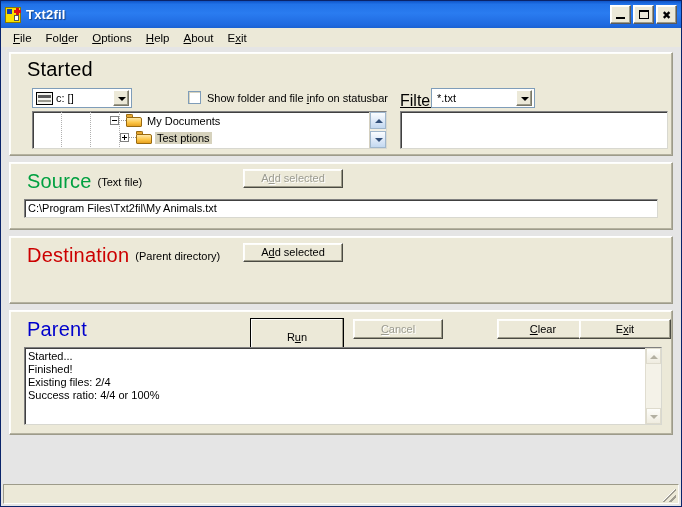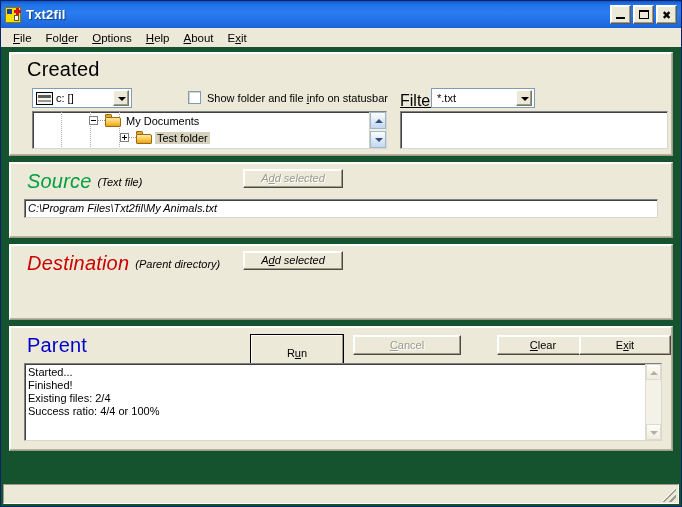--- a/index.html
+++ b/index.html
@@ -10,21 +10,21 @@
   body {
     font-family: "Liberation Sans", sans-serif;
     font-size: 11px;
     -webkit-font-smoothing: none;
   }
   .window {
     position: relative;
     width: 682px;
     height: 507px;
     box-sizing: border-box;
-    background: #14532d;
+    background: #e5e5e5;
     border: 1px solid #0a246a;
     overflow: hidden;
   }
 
   
   .titlebar {
     height: 27px;
     background: linear-gradient(to bottom, #0f55c8 0%, #2172e8 12%, #2a7cf0 45%, #1f6ae0 88%, #1a62d2 100%);
     display: flex;
     align-items: center;
@@ -348,21 +348,21 @@
     width: 268px; height: 38px;
     background: #ffffff;
     border: 1px solid #808080;
     border-right-color: #d8d8d0;
     border-bottom-color: #d8d8d0;
     box-shadow: inset 1px 1px 0 #404040;
     box-sizing: border-box;
   }
 
   
-  #source-panel, #dest-panel { height: 76px; font-style: italic; }
+  #source-panel, #dest-panel { height: 68px; }
   .sd-head {
     position: absolute;
     left: 17px; top: 8px;
     display: flex;
     align-items: baseline;
   }
   .pathfield {
     position: absolute;
     left: 14px; top: 36px;
     right: 14px;
@@ -410,21 +410,21 @@
   }
   .btn u { text-decoration: underline; }
 
   #src-add-btn { position: absolute; left: 233px; top: 6px; width: 100px; height: 19px; }
   #dst-add-btn { position: absolute; left: 233px; top: 6px; width: 100px; height: 19px; }
 
   
   #report-panel { height: 125px; }
   .rep-head { position: absolute; left: 17px; top: 8px; }
   #run-btn    { position: absolute; left: 240px; top: 7px; width: 94px; height: 38px; }
-  #cancel-btn { position: absolute; left: 343px; top: 8px; width: 108px; height: 20px; }
+  #cancel-btn { position: absolute; left: 343px; top: 8px; width: 90px; height: 20px; }
   #clear-btn  { position: absolute; left: 487px; top: 8px; width: 92px; height: 20px; }
   #exit-btn   { position: absolute; left: 569px; top: 8px; width: 92px; height: 20px; }
 
   .reportbox {
     position: absolute;
     left: 14px; top: 36px;
     width: 638px; height: 78px;
     background: #ffffff;
     border: 1px solid #808080;
     border-right-color: #d8d8d0;
@@ -527,21 +527,21 @@
   <div class="menubar">
     <div class="menu-item"><u>F</u>ile</div>
     <div class="menu-item">Fol<u>d</u>er</div>
     <div class="menu-item"><u>O</u>ptions</div>
     <div class="menu-item"><u>H</u>elp</div>
     <div class="menu-item"><u>A</u>bout</div>
     <div class="menu-item">E<u>x</u>it</div>
   </div>
 
   <div class="panel" id="select-panel">
-    <div class="sect-title select-head">Created</div>
+    <div class="sect-title select-head">Started</div>
 
     <div class="combo" id="drive-combo">
       <span class="drive-icon"></span>
       <span class="txt">c: []</span>
       <span class="arrow"></span>
     </div>
 
     <label class="checkrow">
       <span class="checkbox"></span>
       <span>Show folder and file <u>i</u>nfo on statusbar</span>
@@ -553,37 +553,37 @@
       <span class="arrow"></span>
     </div>
 
     <div class="treebox">
       <div class="tree-area">
         <div class="tree-guides">
           <i style="left:28px"></i>
             <i style="left:57px"></i>
             <i style="left:86px"></i>
         </div>
-        <div class="tree-row" style="padding-left:56px">
+        <div class="tree-row" style="padding-left:77px">
           <span class="expander"></span>
           <span class="dashline"></span>
           <span class="folder-icon">
               <i class="tab"></i>
               <i class="body"></i>
             </span>
           <span class="node-label">My Documents</span>
         </div>
         <div class="tree-row" style="padding-left:87px">
           <span class="expander plus"></span>
           <span class="dashline"></span>
           <span class="folder-icon">
               <i class="tab"></i>
               <i class="body"></i>
             </span>
-          <span class="node-label selected">Test folder</span>
+          <span class="node-label selected">Test ptions</span>
         </div>
       </div>
       <div class="tree-scroll">
         <div class="sbtn up"></div>
         <div class="sbtn down"></div>
       </div>
     </div>
 
     <div class="filebox"></div>
   </div>

